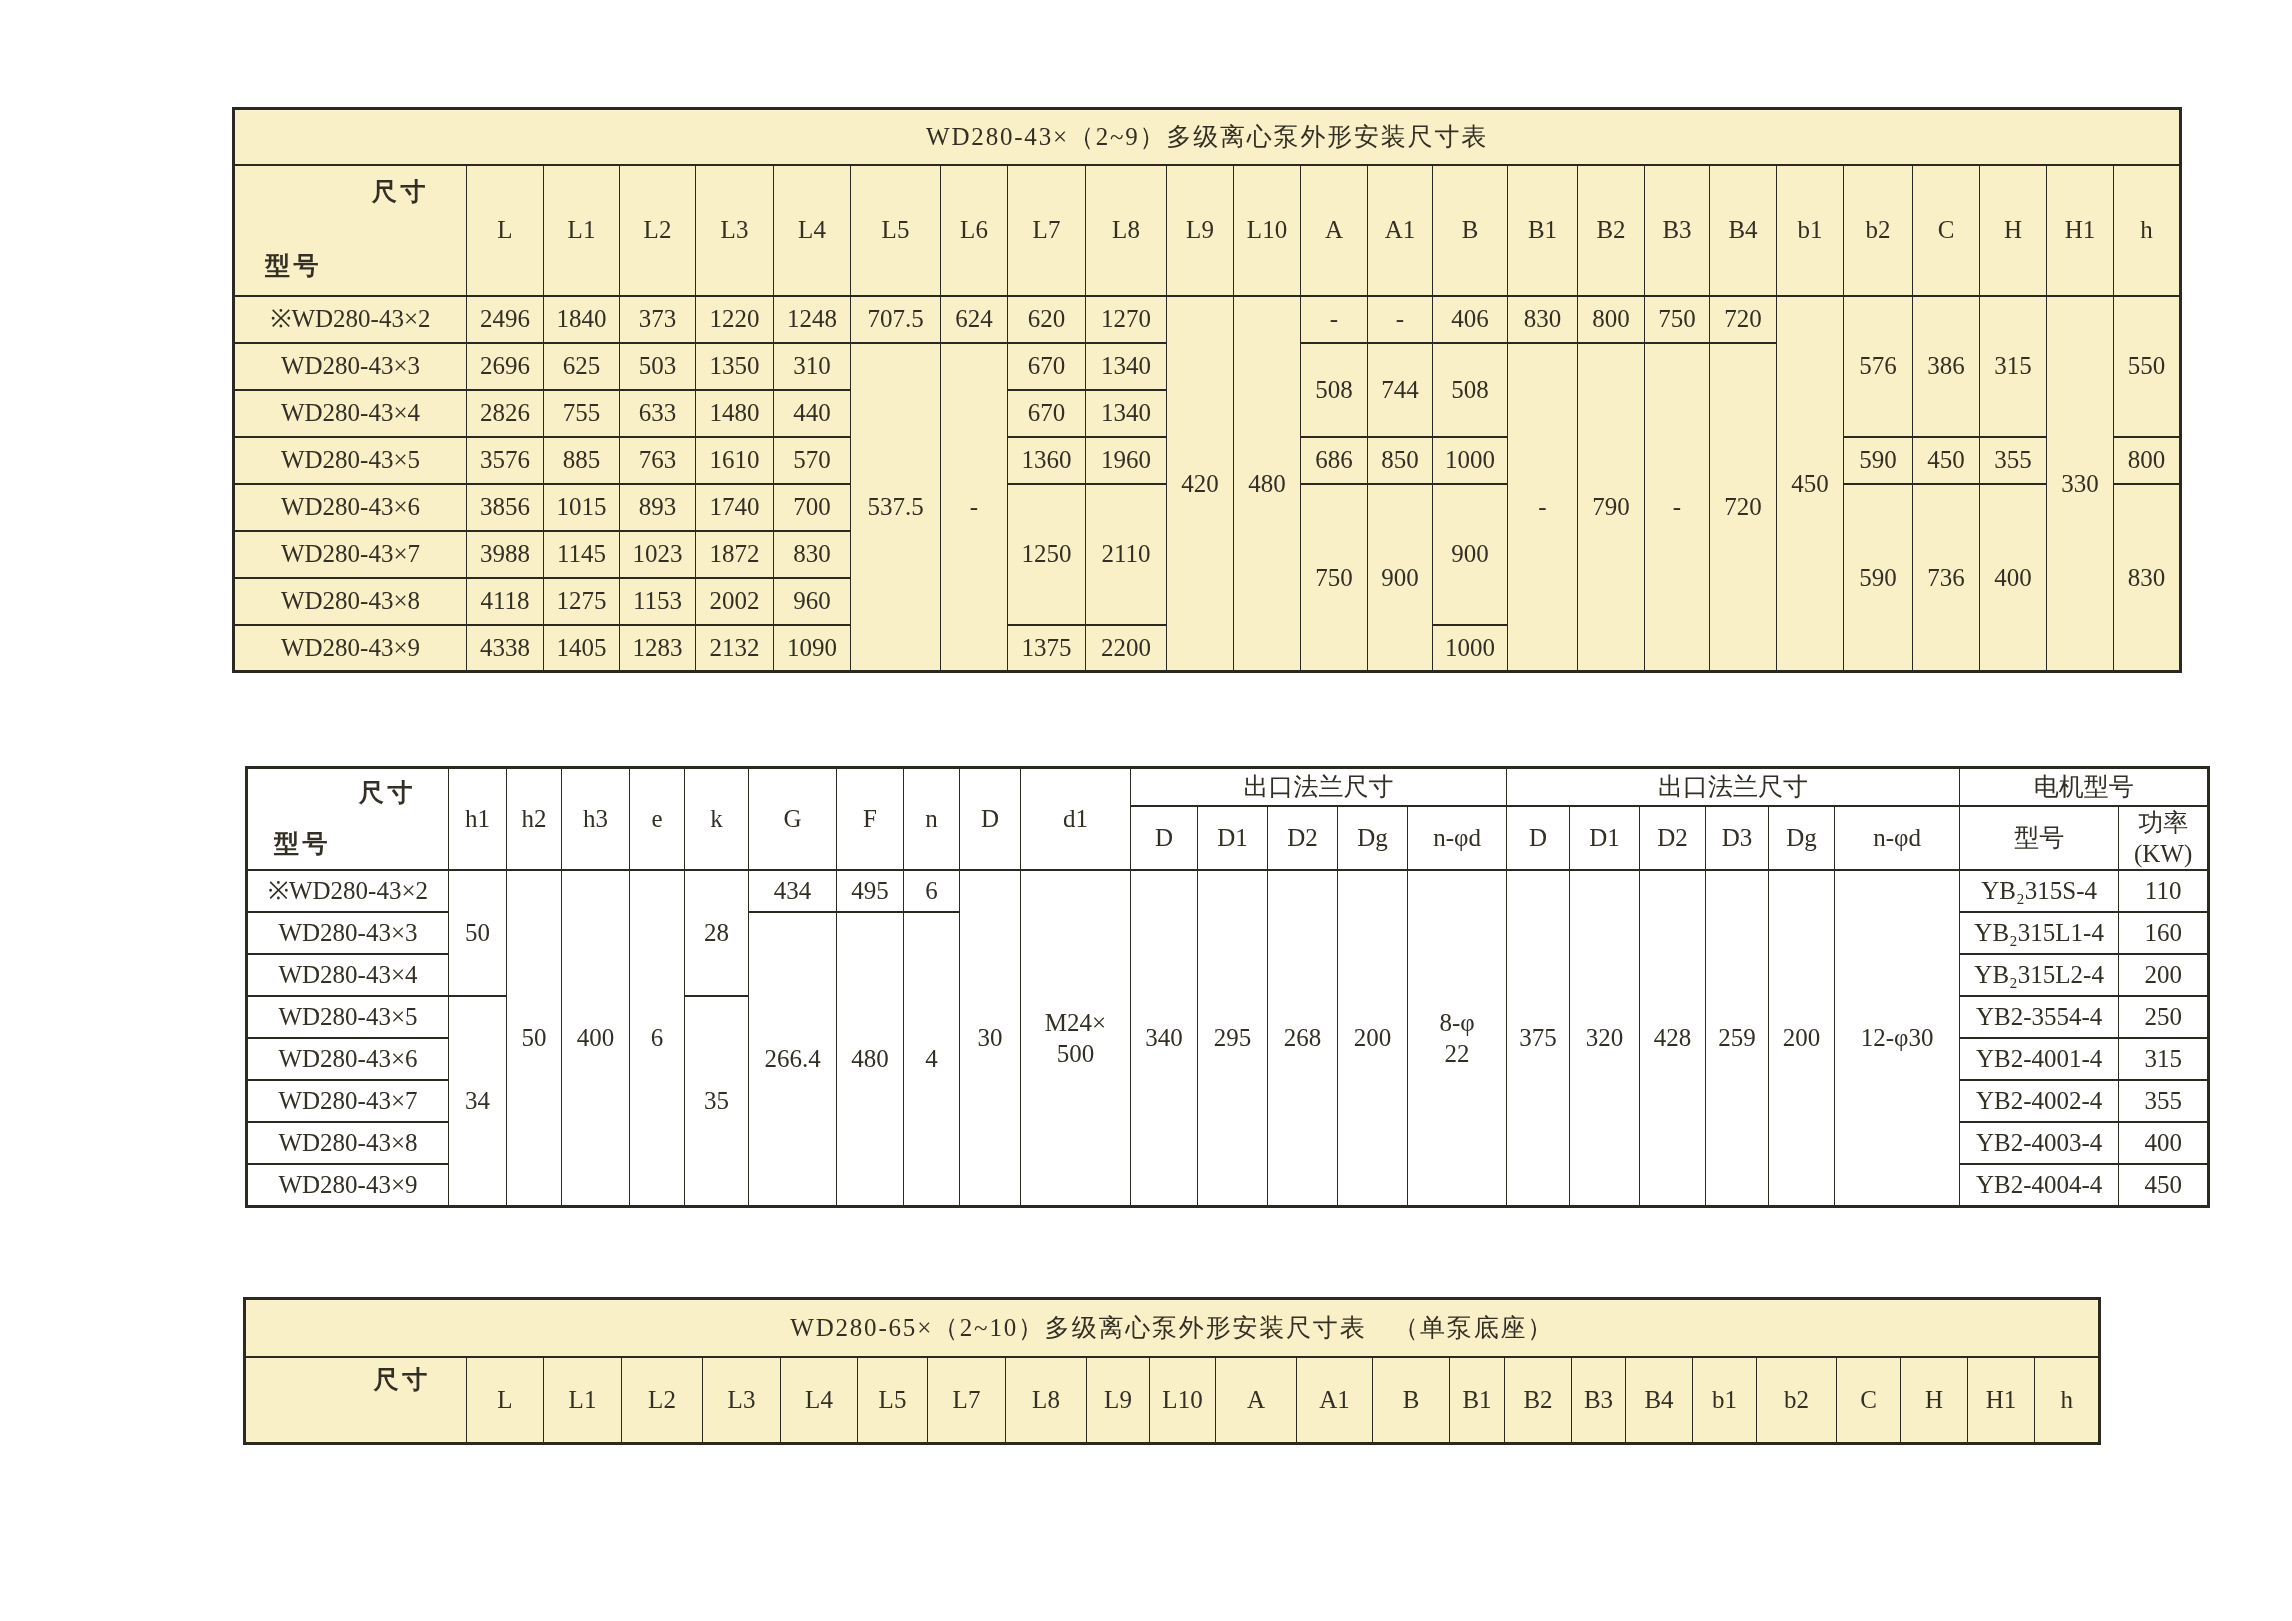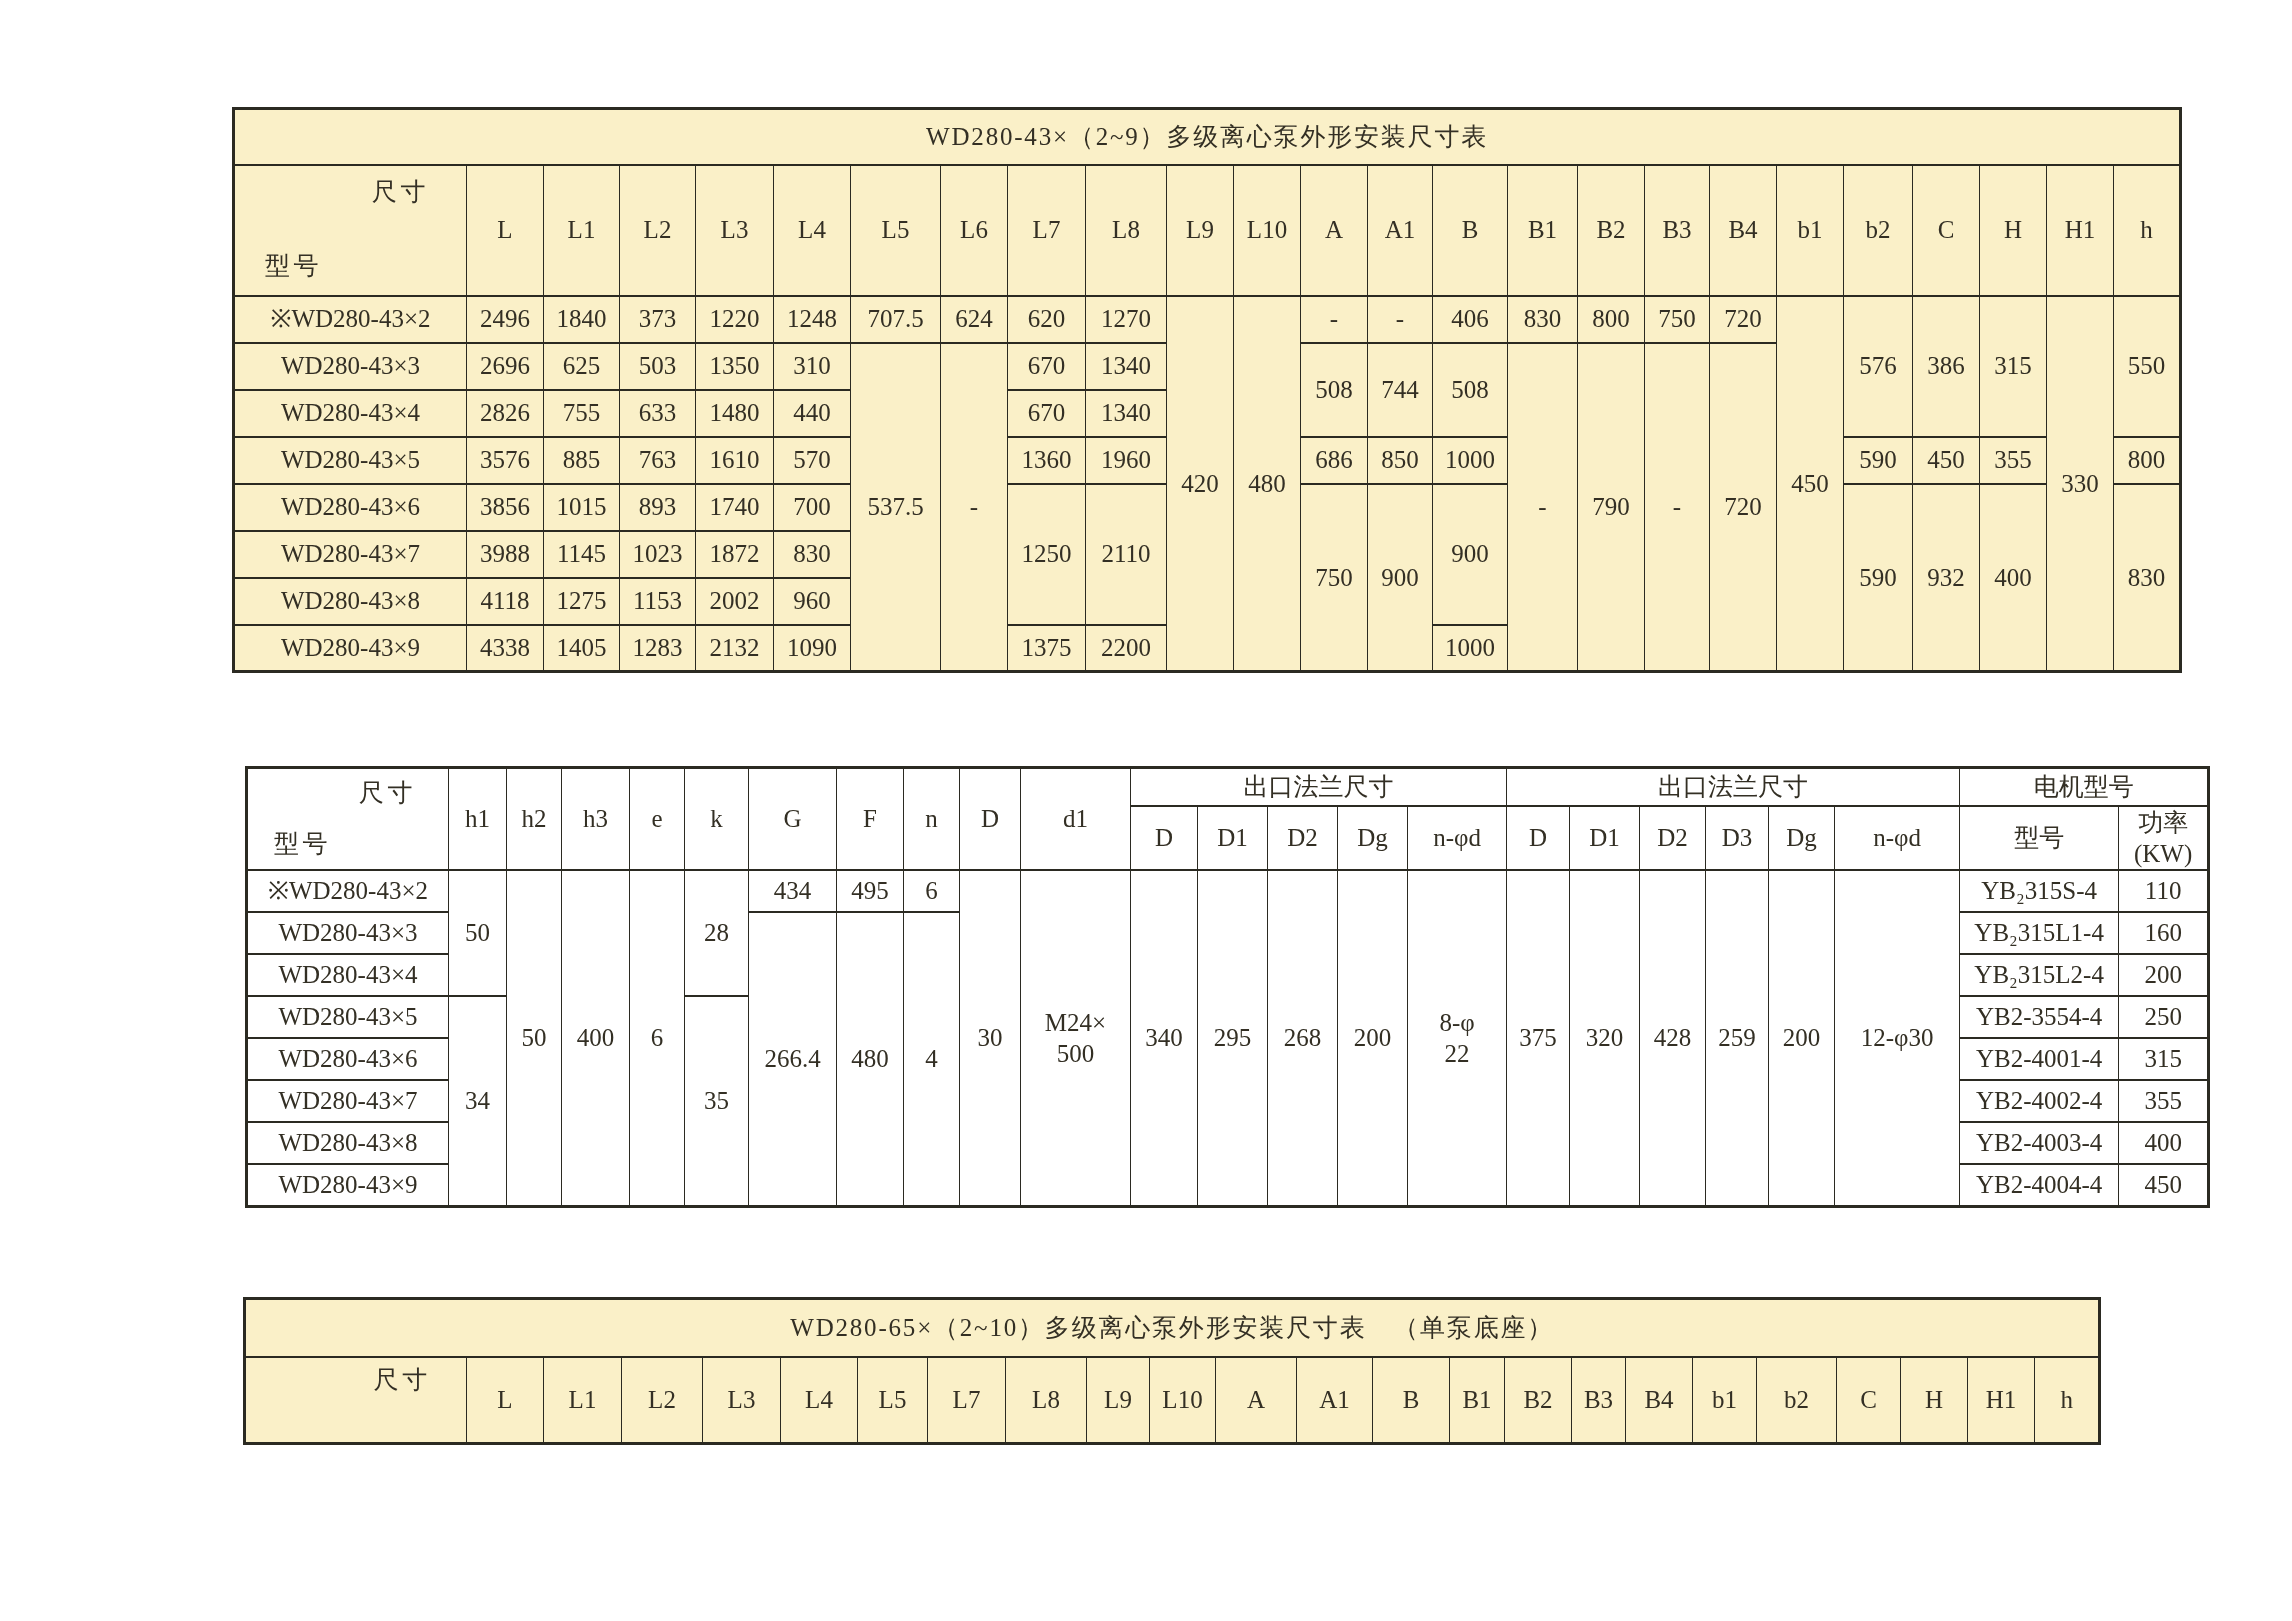--- a/index.html
+++ b/index.html
@@ -31,20 +31,21 @@
   td.title{
     font-size:29.6px;letter-spacing:1.8px;font-weight:normal;
   }
   td.corner{
     position:relative;
     background-image:linear-gradient(to bottom left,
       transparent calc(50% - 1.8px),
       var(--bd) calc(50% - 1.8px),
       var(--bd) calc(50% + 1.8px),
       transparent calc(50% + 1.8px));
+    font-weight:bold;
   }
   td.corner .c-top{position:absolute;top:8%;right:16%;letter-spacing:3.6px;}
   td.corner .c-bot{position:absolute;bottom:10%;left:13%;letter-spacing:3.6px;}
   tr.h52{height:47px;}
   tr.h47{height:42px;}
   #t1{left:232px;top:107px;width:1949px;}
   #t1 tr.titler{height:56px;}
   #t1 tr.headr{height:131px;}
   #t2{left:245px;top:766px;width:1962px;}
   #t2 tr.g1{height:38px;}
@@ -199,21 +200,21 @@
       <td>1015</td>
       <td>893</td>
       <td>1740</td>
       <td>700</td>
       <td rowspan="3">1250</td>
       <td rowspan="3">2110</td>
       <td rowspan="4">750</td>
       <td rowspan="4">900</td>
       <td rowspan="3">900</td>
       <td rowspan="4">590</td>
-      <td rowspan="4">932</td>
+      <td rowspan="4">736</td>
       <td rowspan="4">400</td>
       <td rowspan="4">830</td>
     </tr>
     <tr class="h52">
       <td class="model">WD280-43×7</td>
       <td>3988</td>
       <td>1145</td>
       <td>1023</td>
       <td>1872</td>
       <td>830</td>

